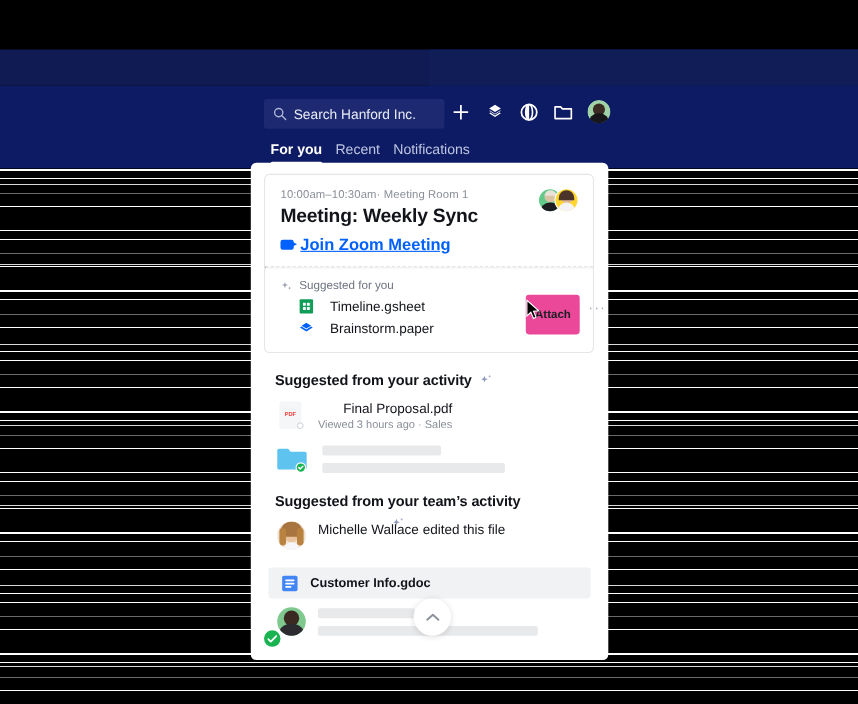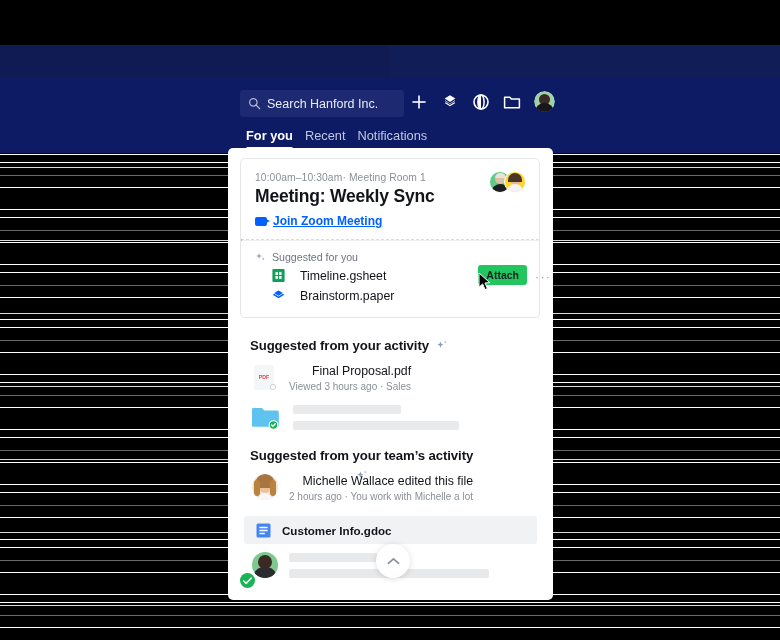--- a/index.html
+++ b/index.html
@@ -233,21 +233,21 @@
     margin-top: 3px;
     letter-spacing: -.2px;
   }
   .meet-link-row {
     display: flex;
     align-items: center;
     gap: 6px;
     margin-top: 7px;
   }
   .meet-link {
-    font-size: 12px;
+    font-size: 15px;
     font-weight: bold;
     color: #0061fe;
     text-decoration: underline;
     cursor: pointer;
   }
   .zoom-glyph {
     width: 12px; height: 9px;
     background: #0061fe;
     border-radius: 2px;
     position: relative;
@@ -299,28 +299,28 @@
   .file-ico { width: 15px; height: 15px; flex: 0 0 auto; }
   .file-name {
     font-size: 12.3px;
     color: #12141a;
     margin-left: 14px;
   }
   .attach-btn {
     position: absolute;
     right: -2px;
     top: -3px;
-    background: #22c55e;
+    background: #ec4899;
     border: 0;
     border-radius: 3px;
     font-family: "Liberation Sans", sans-serif;
     font-size: 10.5px;
     font-weight: bold;
     color: #1b1e24;
-    padding: 4px 8px;
+    padding: 12px 8px;
     cursor: pointer;
   }
   .dots-btn {
     position: absolute;
     right: -26px;
     top: 2px;
     color: #9aa0aa;
     font-size: 12px;
     letter-spacing: 1.3px;
     cursor: pointer;
@@ -587,21 +587,20 @@
       <div class="act-row team-row">
         <div class="av-round" style="background:#f0e3d6;">
           <div style="position:absolute;left:5px;top:2px;width:16px;height:17px;border-radius:50%;background:#e8c39e;"></div>
           <div style="position:absolute;left:3px;top:0px;width:20px;height:14px;border-radius:10px 10px 4px 4px;background:#a8743f;"></div>
           <div style="position:absolute;left:2px;top:6px;width:6px;height:16px;border-radius:4px;background:#b9833f;"></div>
           <div style="position:absolute;left:18px;top:6px;width:6px;height:16px;border-radius:4px;background:#b9833f;"></div>
           <div style="position:absolute;left:6px;top:19px;width:14px;height:9px;border-radius:7px 7px 0 0;background:#f7f7f9;"></div>
         </div>
         <div class="act-texts">
           <div class="t1">Michelle Wallace edited this file</div>
-          <div class="t2">2 hours ago · You work with Michelle a lot</div>
         </div>
       </div>
 
       <div class="gdoc-bar">
         <svg width="17" height="17" viewBox="0 0 17 17">
           <rect x="1.5" y="1.5" width="14" height="14" rx="1.6" fill="#4285f4"></rect>
           <rect x="4.3" y="4.8" width="8.4" height="1.5" rx="0.6" fill="#ffffff"></rect>
           <rect x="4.3" y="7.8" width="8.4" height="1.5" rx="0.6" fill="#ffffff"></rect>
           <rect x="4.3" y="10.8" width="5.6" height="1.5" rx="0.6" fill="#ffffff"></rect>
         </svg>

